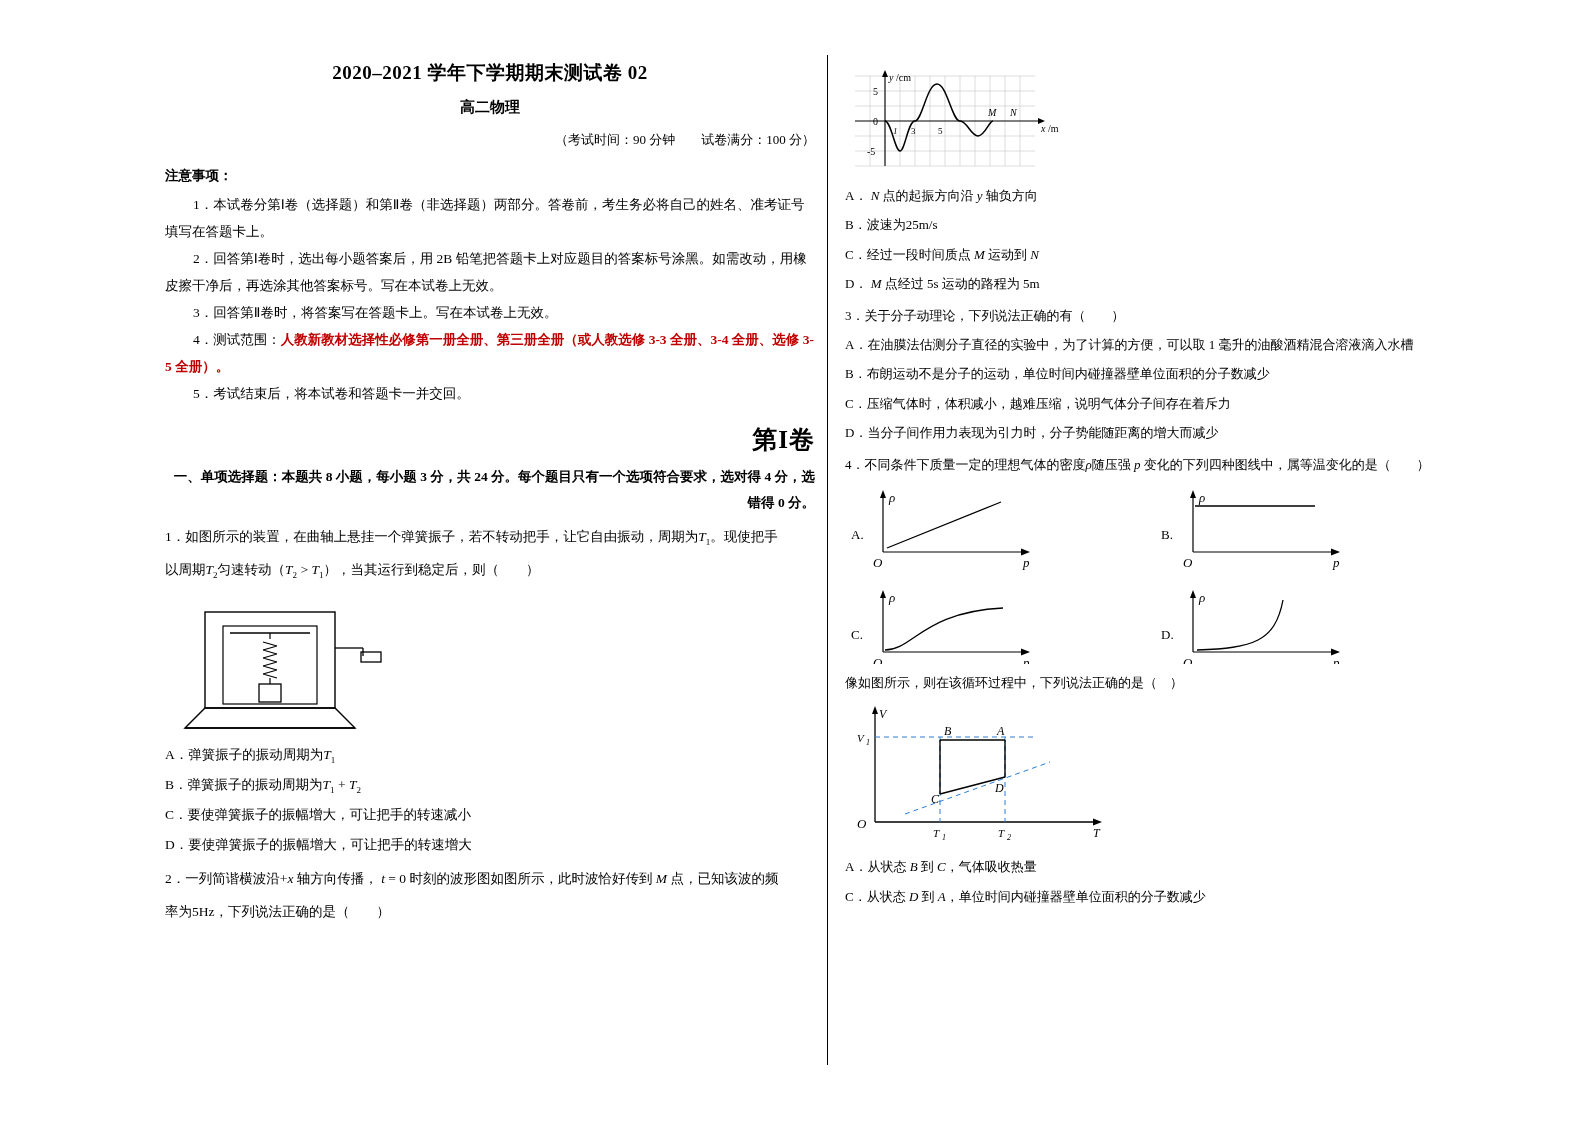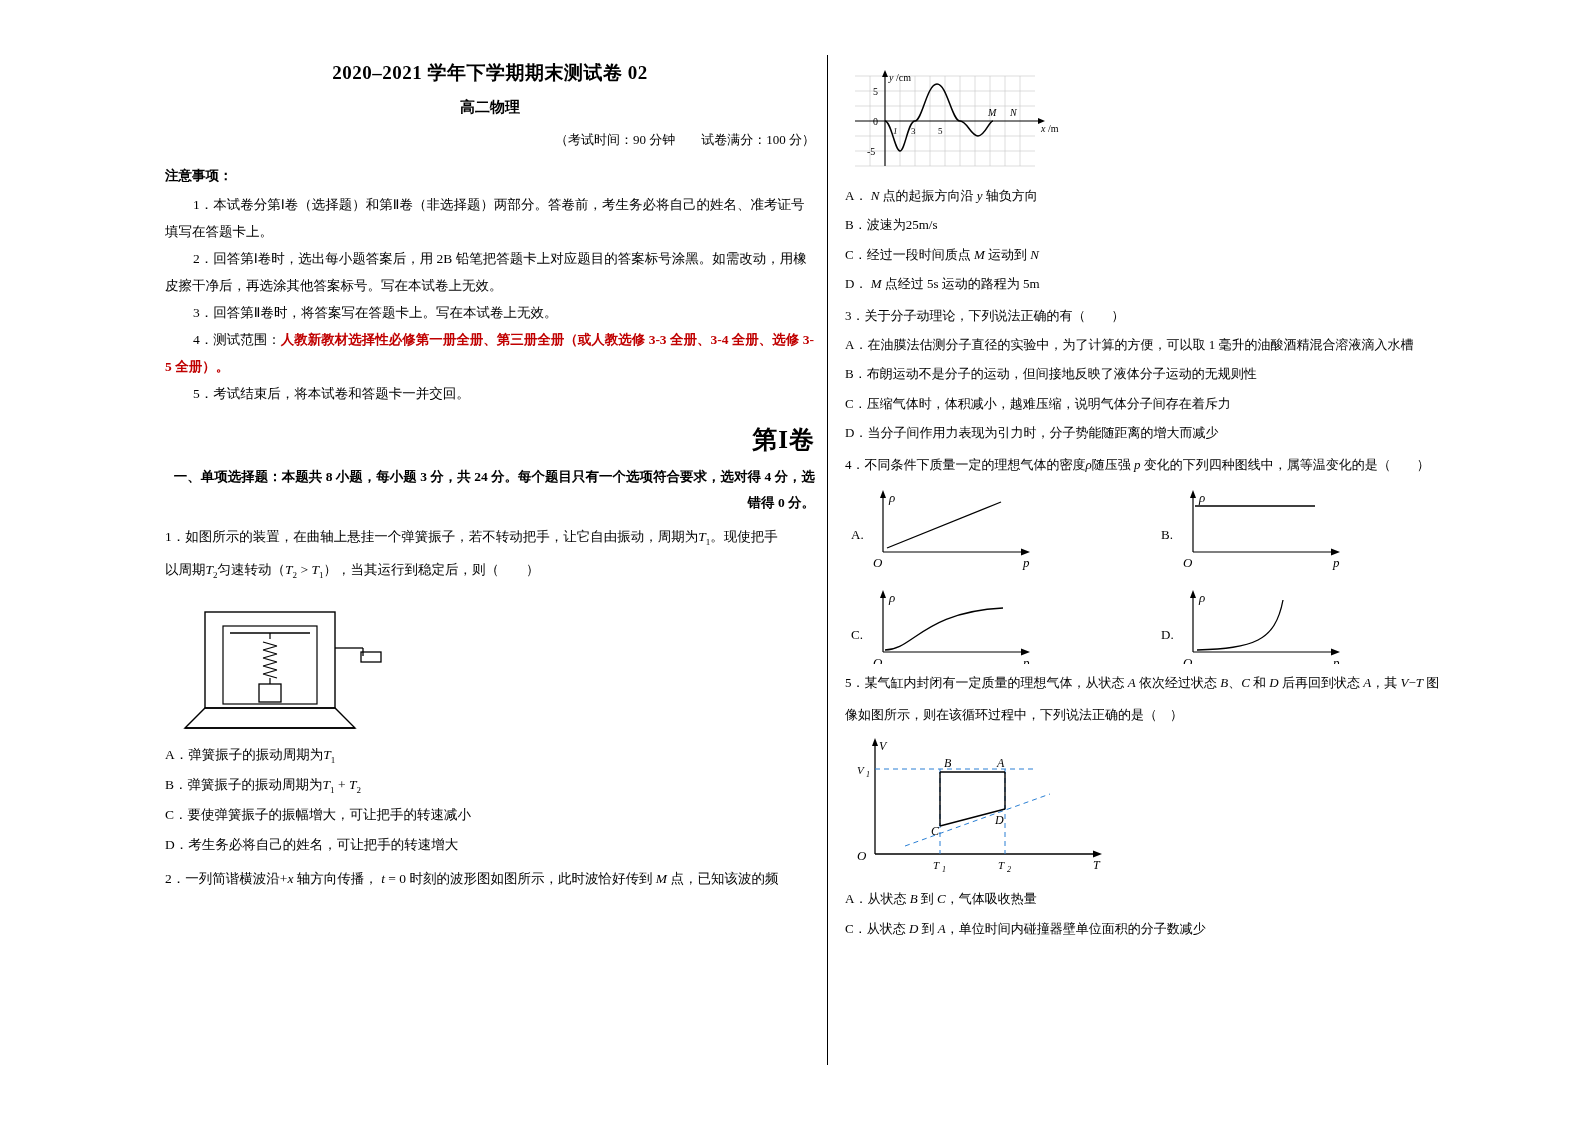--- a/index.html
+++ b/index.html
@@ -149,23 +149,24 @@
 
         <line x1="160" y1="58" x2="188" y2="58" stroke="#000" stroke-width="1.3"></line>
         <line x1="188" y1="58" x2="188" y2="66" stroke="#000" stroke-width="1.3"></line>
         <rect x="186" y="62" width="20" height="10" fill="none" stroke="#000" stroke-width="1.3"></rect>
       </svg>
     </div>
 
     <p class="opt">A．弹簧振子的振动周期为<i class="it">T</i><span class="sub">1</span></p>
     <p class="opt">B．弹簧振子的振动周期为<i class="it">T</i><span class="sub">1</span> + <i class="it">T</i><span class="sub">2</span></p>
     <p class="opt">C．要使弹簧振子的振幅增大，可让把手的转速减小</p>
-    <p class="opt">D．考生务必将自己的姓名，可让把手的转速增大</p>
+    <p class="opt">D．要使弹簧振子的振幅增大，可让把手的转速增大</p>
 
     <p class="q">2．一列简谐横波沿+<i class="it">x</i> 轴方向传播， <i class="it">t</i> = 0 时刻的波形图如图所示，此时波恰好传到 <i class="it">M</i> 点，已知该波的频</p>
+    <p class="q">率为5Hz，下列说法正确的是（　　）</p>
 
   </div>
 
   <div class="col-right">
 
     <div class="figure">
       <svg width="215" height="110" viewBox="0 0 215 110">
 
         <g stroke="#c8c8c8" stroke-width="0.6">
           <line x1="10" y1="10" x2="190" y2="10"></line>
@@ -209,21 +210,21 @@
       </svg>
     </div>
 
     <p class="opt-r">A． <i class="it">N</i> 点的起振方向沿 <i class="it">y</i> 轴负方向</p>
     <p class="opt-r">B．波速为25m/s</p>
     <p class="opt-r">C．经过一段时间质点 <i class="it">M</i> 运动到 <i class="it">N</i></p>
     <p class="opt-r">D． <i class="it">M</i> 点经过 5s 运动的路程为 5m</p>
 
     <p class="q-r">3．关于分子动理论，下列说法正确的有（　　）</p>
     <p class="opt-r">A．在油膜法估测分子直径的实验中，为了计算的方便，可以取 1 毫升的油酸酒精混合溶液滴入水槽</p>
-    <p class="opt-r">B．布朗运动不是分子的运动，但间接地反映了液体分子运动的无规则性</p>
+    <p class="opt-r">B．布朗运动不是分子的运动，单位时间内碰撞器壁单位面积的分子数减少</p>
     <p class="opt-r">C．压缩气体时，体积减小，越难压缩，说明气体分子间存在着斥力</p>
     <p class="opt-r">D．当分子间作用力表现为引力时，分子势能随距离的增大而减少</p>
 
     <p class="q-r">4．不同条件下质量一定的理想气体的密度<i class="it">ρ</i>随压强 <i class="it">p</i> 变化的下列四种图线中，属等温变化的是（　　）</p>
 
     <div class="figure">
       <svg width="615" height="180" viewBox="0 0 615 180">
 
         <text x="6" y="55" font-family="Liberation Serif, serif" font-size="13">A.</text>
         <g transform="translate(28,0)">
@@ -268,21 +269,20 @@
           <line x1="10" y1="68" x2="150" y2="68" stroke="#000" stroke-width="1.2"></line>
           <polygon points="157,68 148,64.5 148,71.5" fill="#000"></polygon>
           <path d="M14,66 C70,64 92,58 100,16" fill="none" stroke="#000" stroke-width="1.3"></path>
           <text x="16" y="18" font-family="Liberation Serif, serif" font-size="13" font-style="italic">ρ</text>
           <text x="0" y="83" font-family="Liberation Serif, serif" font-size="13" font-style="italic">O</text>
           <text x="150" y="83" font-family="Liberation Serif, serif" font-size="13" font-style="italic">p</text>
         </g>
       </svg>
     </div>
 
-    <p class="q-r">5．某气缸内封闭有一定质量的理想气体，从状态 <i class="it">A</i> 依次经过状态 <i class="it">B</i>、<i class="it">C</i> 和 <i class="it">D</i> 后再回到状态 <i class="it">A</i>，其 <i class="it">V</i>−<i class="it">T</i> 图</p>
     <p class="q-r">像如图所示，则在该循环过程中，下列说法正确的是（　）</p>
 
     <div class="figure">
       <svg width="300" height="145" viewBox="0 0 300 145">
 
         <line x1="30" y1="120" x2="30" y2="10" stroke="#000" stroke-width="1.3"></line>
         <polygon points="30,4 27,12 33,12" fill="#000"></polygon>
         <line x1="30" y1="120" x2="250" y2="120" stroke="#000" stroke-width="1.3"></line>
         <polygon points="257,120 248,116.5 248,123.5" fill="#000"></polygon>
 

